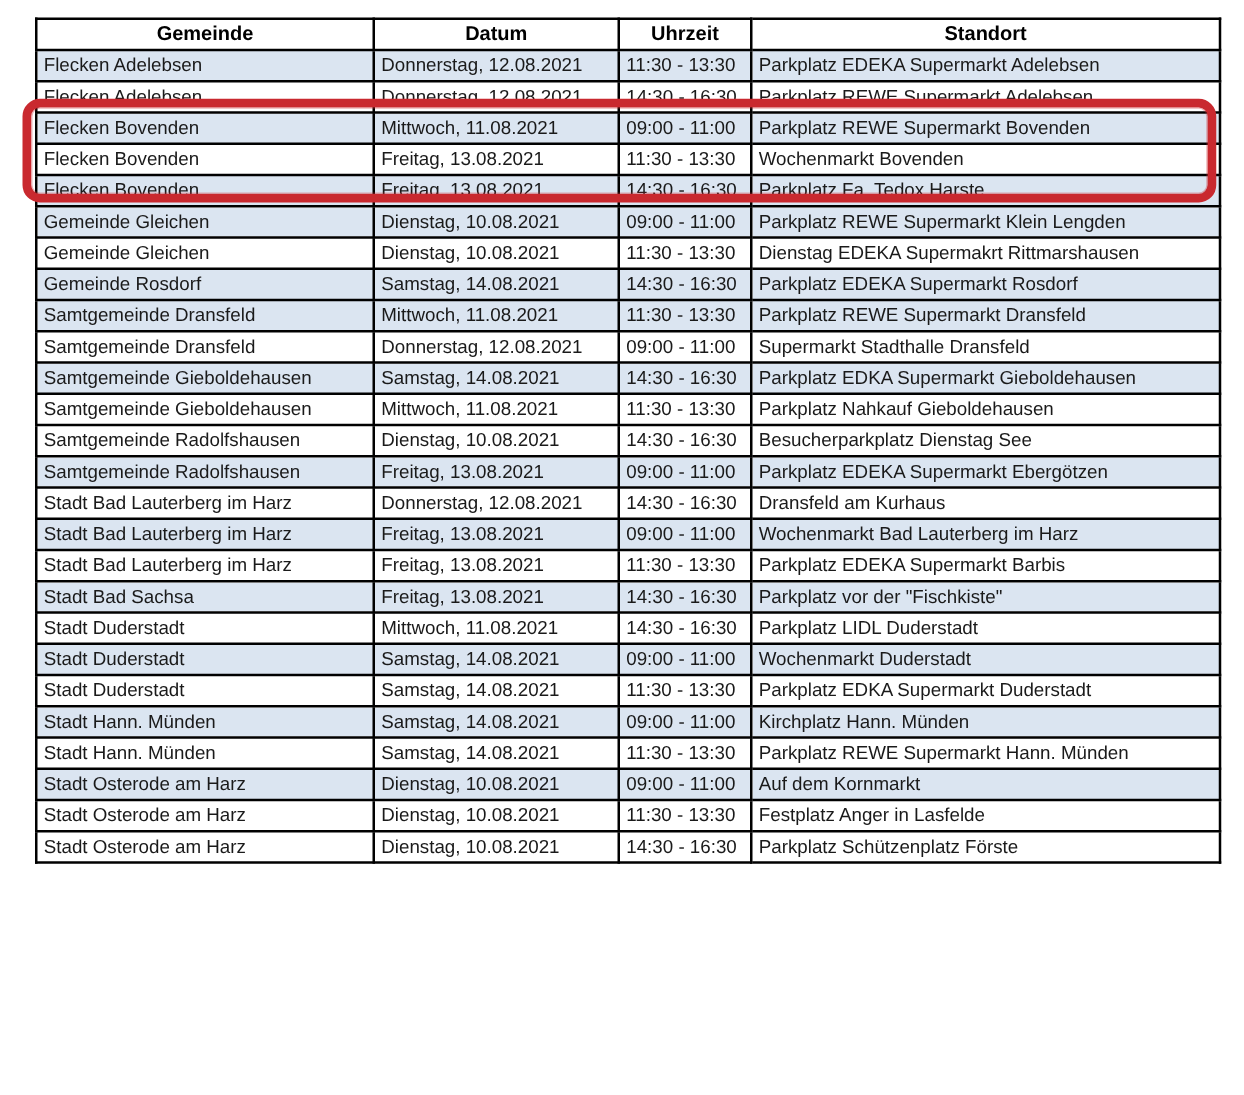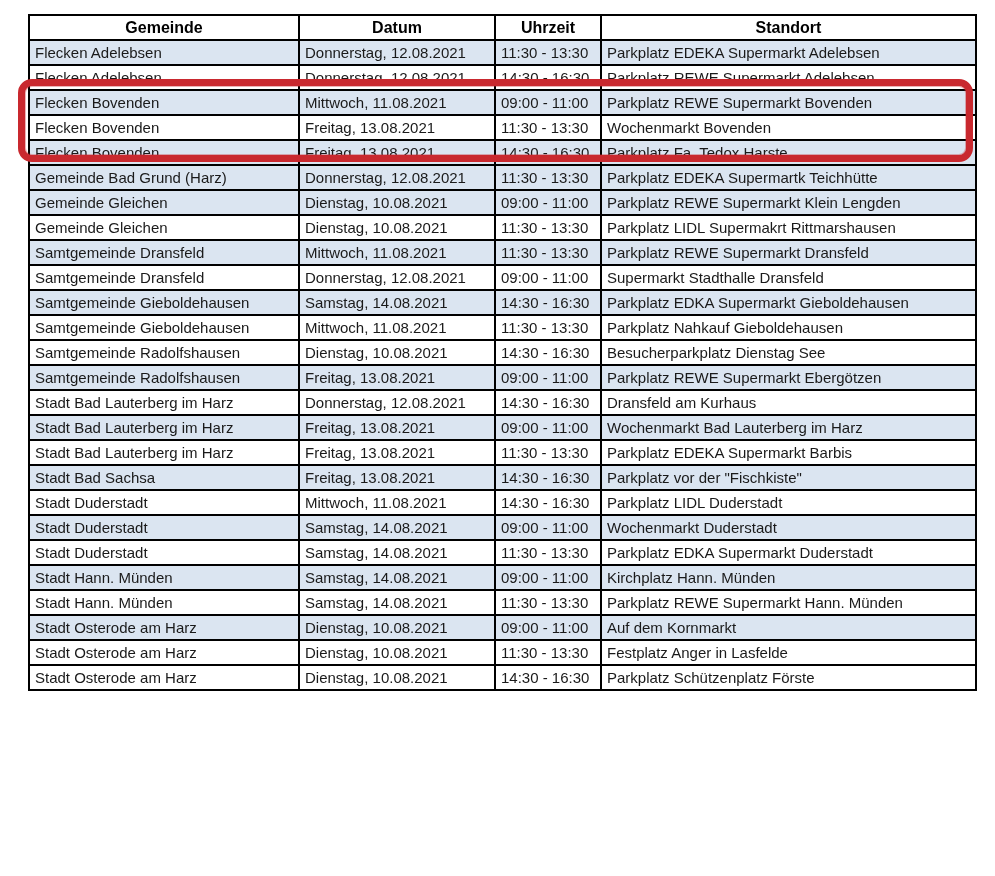--- a/index.html
+++ b/index.html
@@ -97,36 +97,36 @@
           <td>11:30 - 13:30</td>
           <td>Wochenmarkt Bovenden</td>
         </tr>
         <tr class="shaded hl">
           <td>Flecken Bovenden</td>
           <td>Freitag, 13.08.2021</td>
           <td>14:30 - 16:30</td>
           <td>Parkplatz Fa. Tedox Harste</td>
         </tr>
         <tr class="shaded">
-          <td>Gemeinde Bad Grund (Harz)</td>
-          <td>Donnerstag, 12.08.2021</td>
-          <td>11:30 - 13:30</td>
-          <td>Parkplatz EDEKA Supermartk Teichhütte</td>
-        </tr>
-        <tr class="shaded">
           <td>Gemeinde Gleichen</td>
           <td>Dienstag, 10.08.2021</td>
           <td>09:00 - 11:00</td>
           <td>Parkplatz REWE Supermarkt Klein Lengden</td>
         </tr>
         <tr>
           <td>Gemeinde Gleichen</td>
           <td>Dienstag, 10.08.2021</td>
           <td>11:30 - 13:30</td>
-          <td>Parkplatz LIDL Supermakrt Rittmarshausen</td>
+          <td>Dienstag EDEKA Supermakrt Rittmarshausen</td>
+        </tr>
+        <tr class="shaded">
+          <td>Gemeinde Rosdorf</td>
+          <td>Samstag, 14.08.2021</td>
+          <td>14:30 - 16:30</td>
+          <td>Parkplatz EDEKA Supermarkt Rosdorf</td>
         </tr>
         <tr class="shaded">
           <td>Samtgemeinde Dransfeld</td>
           <td>Mittwoch, 11.08.2021</td>
           <td>11:30 - 13:30</td>
           <td>Parkplatz REWE Supermarkt Dransfeld</td>
         </tr>
         <tr>
           <td>Samtgemeinde Dransfeld</td>
           <td>Donnerstag, 12.08.2021</td>
@@ -148,21 +148,21 @@
         <tr>
           <td>Samtgemeinde Radolfshausen</td>
           <td>Dienstag, 10.08.2021</td>
           <td>14:30 - 16:30</td>
           <td>Besucherparkplatz Dienstag See</td>
         </tr>
         <tr class="shaded">
           <td>Samtgemeinde Radolfshausen</td>
           <td>Freitag, 13.08.2021</td>
           <td>09:00 - 11:00</td>
-          <td>Parkplatz REWE Supermarkt Ebergötzen</td>
+          <td>Parkplatz EDEKA Supermarkt Ebergötzen</td>
         </tr>
         <tr>
           <td>Stadt Bad Lauterberg im Harz</td>
           <td>Donnerstag, 12.08.2021</td>
           <td>14:30 - 16:30</td>
           <td>Dransfeld am Kurhaus</td>
         </tr>
         <tr class="shaded">
           <td>Stadt Bad Lauterberg im Harz</td>
           <td>Freitag, 13.08.2021</td>

